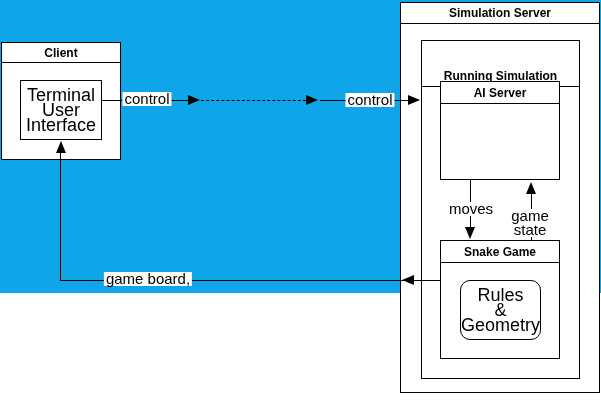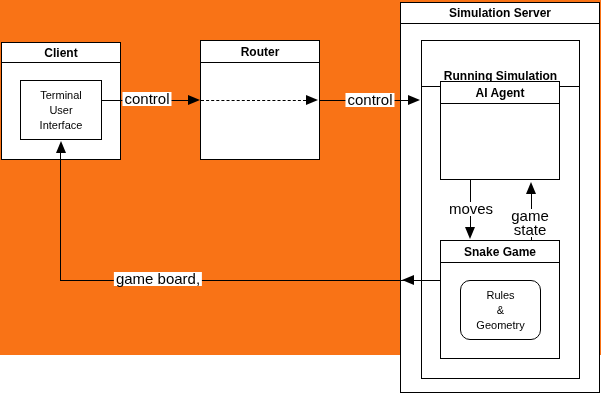--- a/index.html
+++ b/index.html
@@ -4,21 +4,21 @@
 <style>
   * { margin: 0; padding: 0; box-sizing: border-box; }
   html, body { background: #ffffff; }
   body {
     width: 601px; height: 401px;
     position: relative;
     font-family: "Liberation Sans", "DejaVu Sans", sans-serif;
     color: #000000;
     overflow: hidden;
   }
-  .canvas { position: absolute; left: 0; top: 0; width: 601px; height: 355px; background: #f97316; }
+  .canvas { position: absolute; left: 0; top: 0; width: 601px; height: 293px; background: #0ea5e9; }
 
   
   .node {
     position: absolute;
     border: 1px solid #000000;
     background: #ffffff;
   }
   .node-title {
     display: flex; align-items: center; justify-content: center;
     border-bottom: 1px solid #000000;
@@ -26,21 +26,21 @@
     background: #ffffff;
   }
 
   
   .leaf {
     position: absolute;
     border: 1px solid #000000;
     background: #ffffff;
     display: flex; flex-direction: column;
     align-items: center; justify-content: center;
-    font-size: 11px; line-height: 15px; text-align: center;
+    font-size: 18px; line-height: 15px; text-align: center;
   }
 
   
   .hline { position: absolute; height: 1px; background: #000000; }
   .vline { position: absolute; width: 1px; background: #000000; }
   .dashline { position: absolute; height: 0; border-top: 1px dashed #000000; }
 
   .arr { position: absolute; width: 0; height: 0; }
   .arr-right { border-top: 5px solid transparent; border-bottom: 5px solid transparent; border-left: 12px solid #000000; }
   .arr-left  { border-top: 5px solid transparent; border-bottom: 5px solid transparent; border-right: 12px solid #000000; }
@@ -68,26 +68,23 @@
   </div>
 
   <div class="node" style="left:421px; top:40px; width:159px; height:339px;">
     <div class="node-title" style="height:22px;margin-top:24px;">Running Simulation</div>
   </div>
 
   <div class="node" style="left:1px; top:42px; width:120px; height:118px;">
     <div class="node-title" style="height:20px;text-align:center;">Client</div>
   </div>
 
-  <div class="node" style="left:200px; top:40px; width:120px; height:120px;">
-    <div class="node-title" style="height:22px;">Router</div>
-  </div>
 
   <div class="node" style="left:440px; top:81px; width:120px; height:99px;">
-    <div class="node-title" style="height:22px;">AI Agent</div>
+    <div class="node-title" style="height:22px;">AI Server</div>
   </div>
 
   <div class="node" style="left:440px; top:240px; width:120px; height:119px;">
     <div class="node-title" style="height:22px;">Snake Game</div>
   </div>
 
   <div class="leaf" style="left:20px; top:80px; width:82px; height:60px;">
     <div>Terminal</div>
     <div>User</div>
     <div>Interface</div>
@@ -130,17 +127,17 @@
 
   <div class="elabel" style="left:471px; top:209px;">
     <div>moves</div>
   </div>
 
   <div class="elabel" style="left:530px; top:223px;">
     <div>game</div>
     <div>state</div>
   </div>
 
-  <div class="elabel" style="left:148px; top:279px;margin-left:10px;">
+  <div class="elabel" style="left:148px; top:279px;">
     <div>game board,</div>
   </div>
 
 </div>
 
 </body></html>

